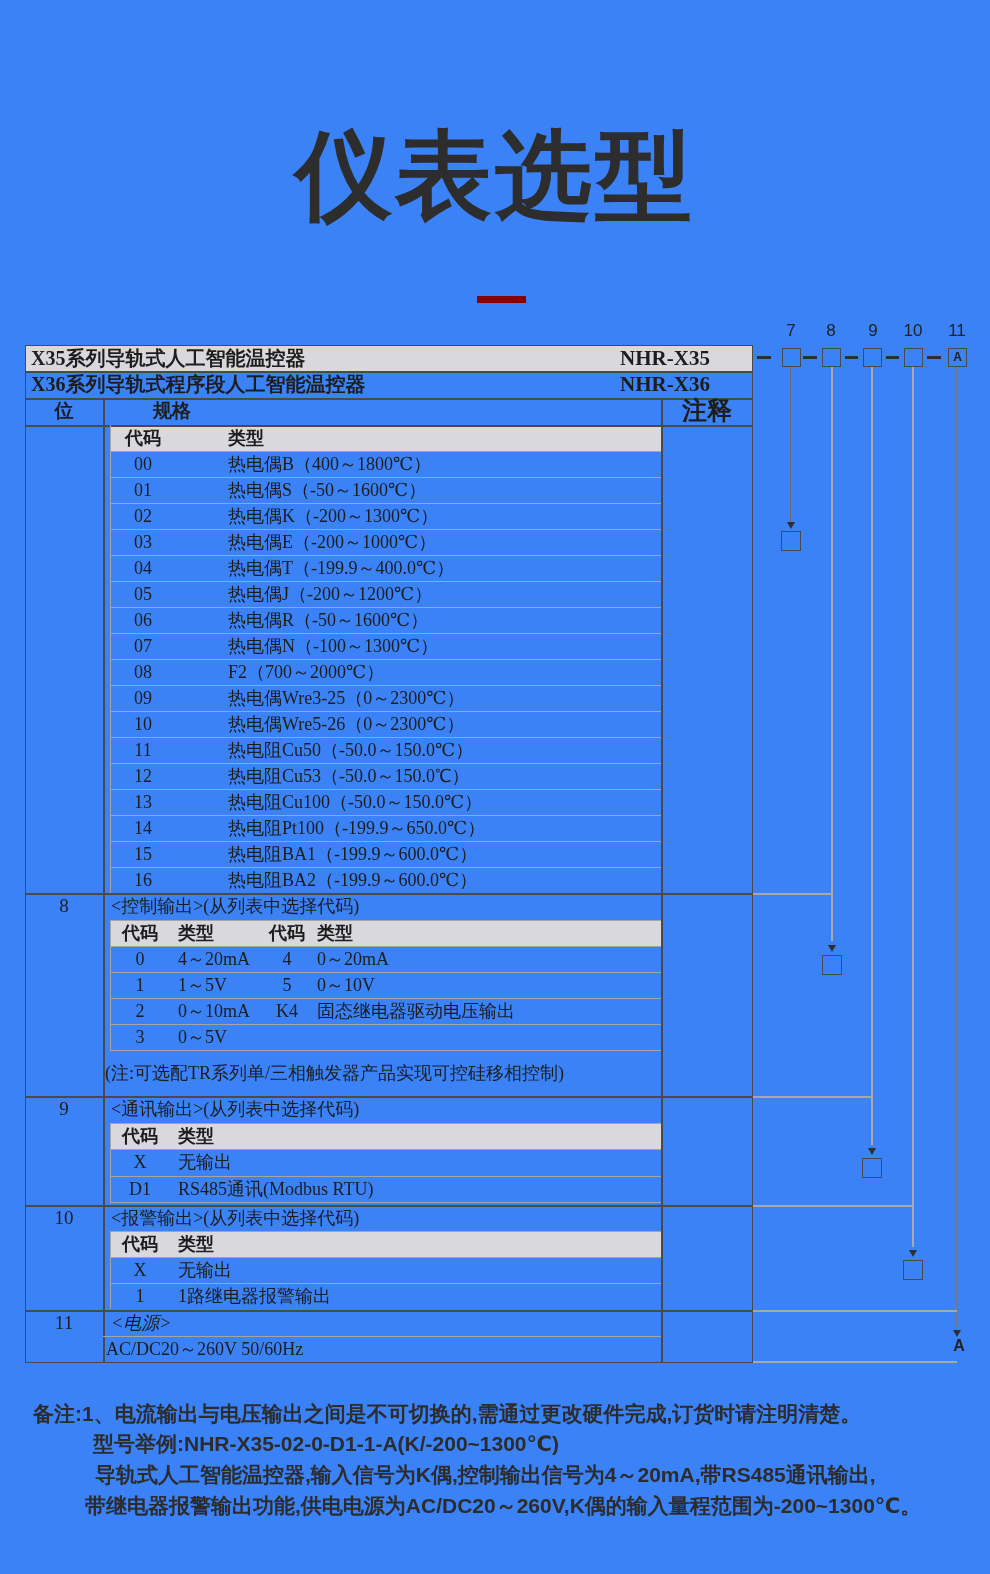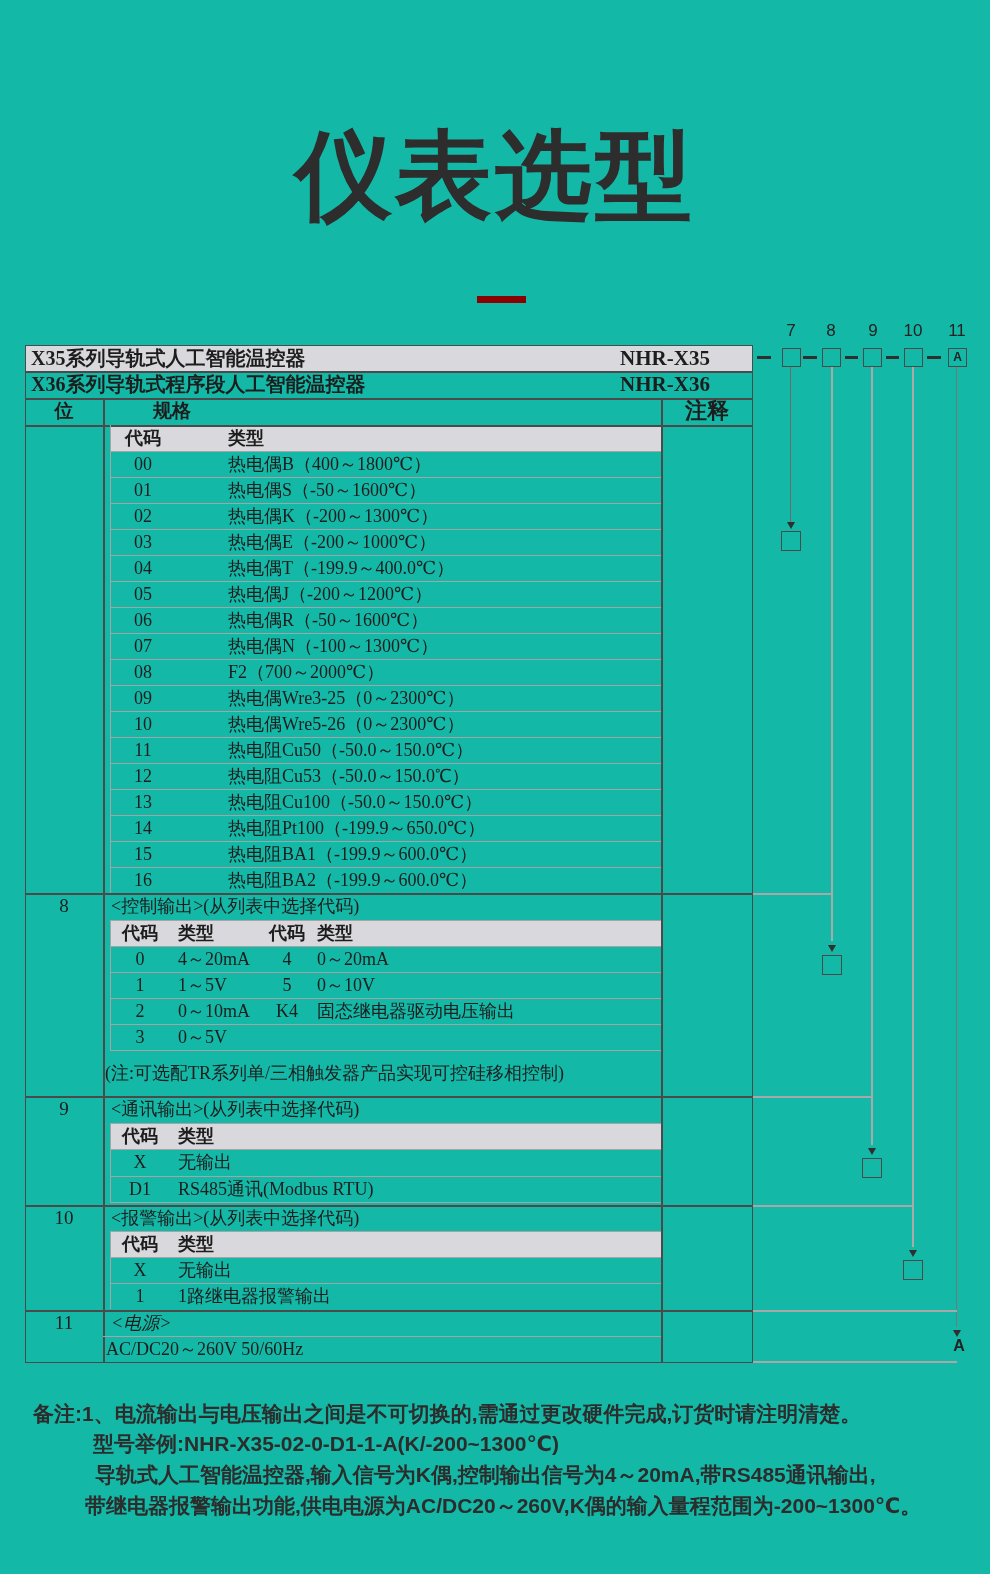--- a/index.html
+++ b/index.html
@@ -1,16 +1,16 @@
 <!DOCTYPE html>
 <html><head>
 <meta charset="utf-8">
 <style>
   html,body{margin:0;padding:0;background:#fcf9f9;}
-  .canvas{position:relative;width:990px;height:1574px;background:#14b8a6;overflow:hidden;
+  .canvas{position:relative;width:990px;height:1574px;background:#3b82f6;overflow:hidden;
           font-family:"Liberation Serif","DejaVu Serif",serif;}
   .abs{position:absolute;}
   
   .h{position:absolute;height:1.5px;background:#4a4a4a;}
   .v{position:absolute;width:1.5px;background:#4a4a4a;}
   
   .hl{position:absolute;height:1px;background:#a5a5a5;}
   .vl{position:absolute;width:1px;background:#a5a5a5;}
   
   .hx{position:absolute;height:1.5px;background:#a8a8a8;}
@@ -107,21 +107,21 @@
 
     <div class="hl" style="left:103px;top:1336px;width:558px;"></div>
 
     <div class="t b" style="left:31px;top:345px;font-size:20px;">X35系列导轨式人工智能温控器</div>
     <div class="t b c" style="left:590px;top:345px;width:150px;font-size:21px;">NHR-X35</div>
     <div class="t b" style="left:31px;top:371px;font-size:20px;">X36系列导轨式程序段人工智能温控器</div>
     <div class="t b c" style="left:590px;top:371px;width:150px;font-size:21px;">NHR-X36</div>
 
     <div class="t b c" style="left:25px;top:398px;width:78px;font-size:19px;">位</div>
     <div class="t b" style="left:153px;top:398px;font-size:19px;">规格</div>
-    <div class="t b c" style="left:661px;top:398px;width:92px;font-size:22px;">注释</div>
+    <div class="t b c" style="left:661px;top:398px;width:92px;font-size:25px;">注释</div>
 
     <div class="t b c" style="left:110px;top:425px;width:66px;">代码</div>
     <div class="t b" style="left:228px;top:425px;">类型</div>
 
     <div class="t c" style="left:110px;top:451px;width:66px;">00</div>
     <div class="t" style="left:228px;top:451px;">热电偶B（400～1800℃）</div>
     <div class="t c" style="left:110px;top:477px;width:66px;">01</div>
     <div class="t" style="left:228px;top:477px;">热电偶S（-50～1600℃）</div>
     <div class="t c" style="left:110px;top:503px;width:66px;">02</div>
     <div class="t" style="left:228px;top:503px;">热电偶K（-200～1300℃）</div>

